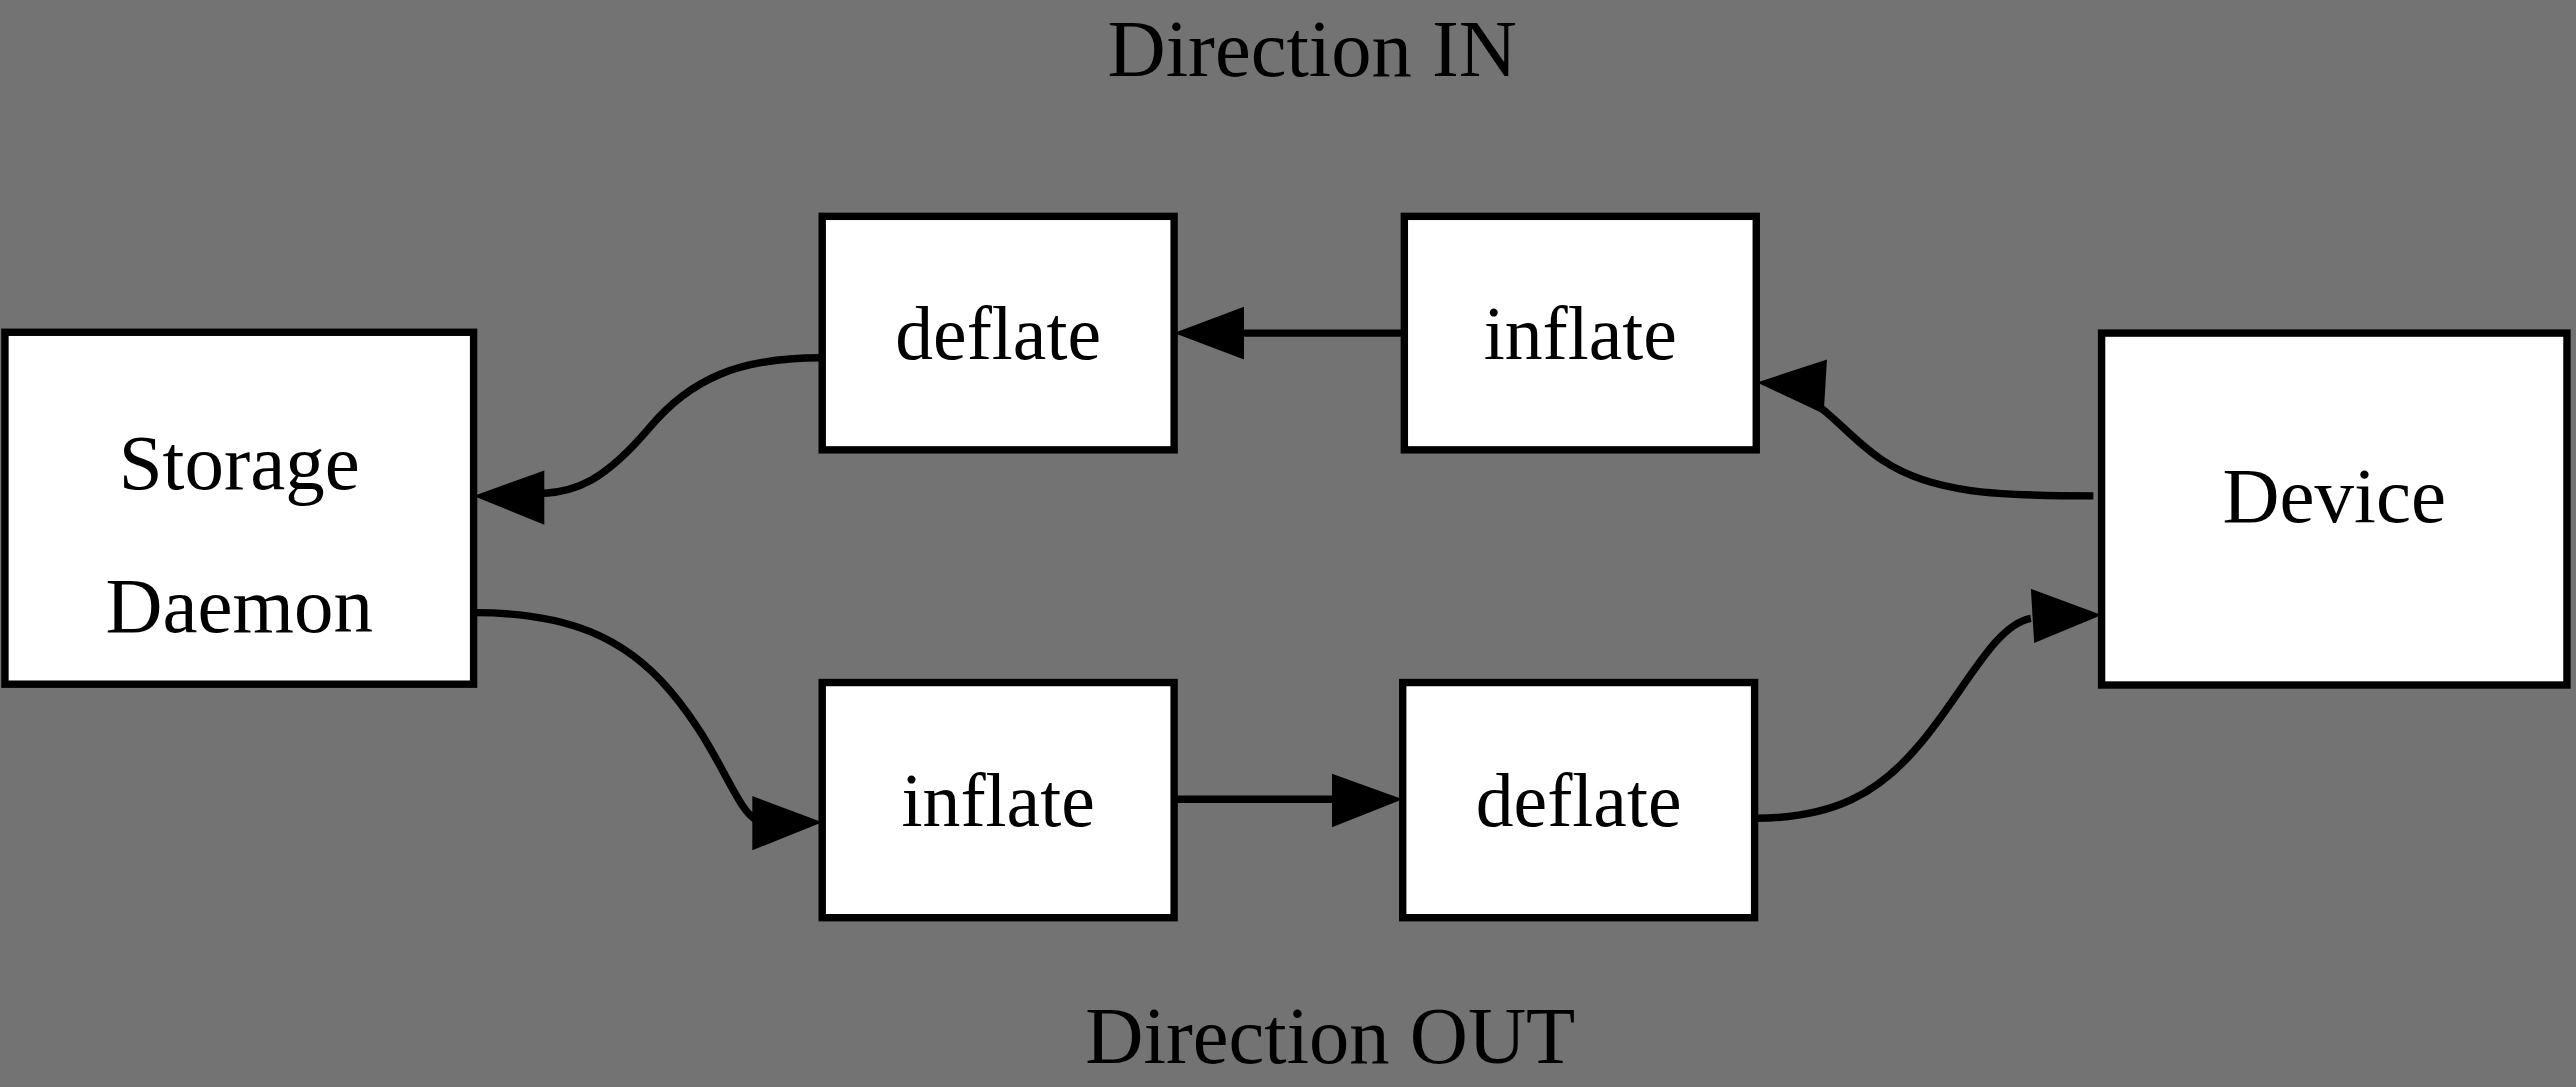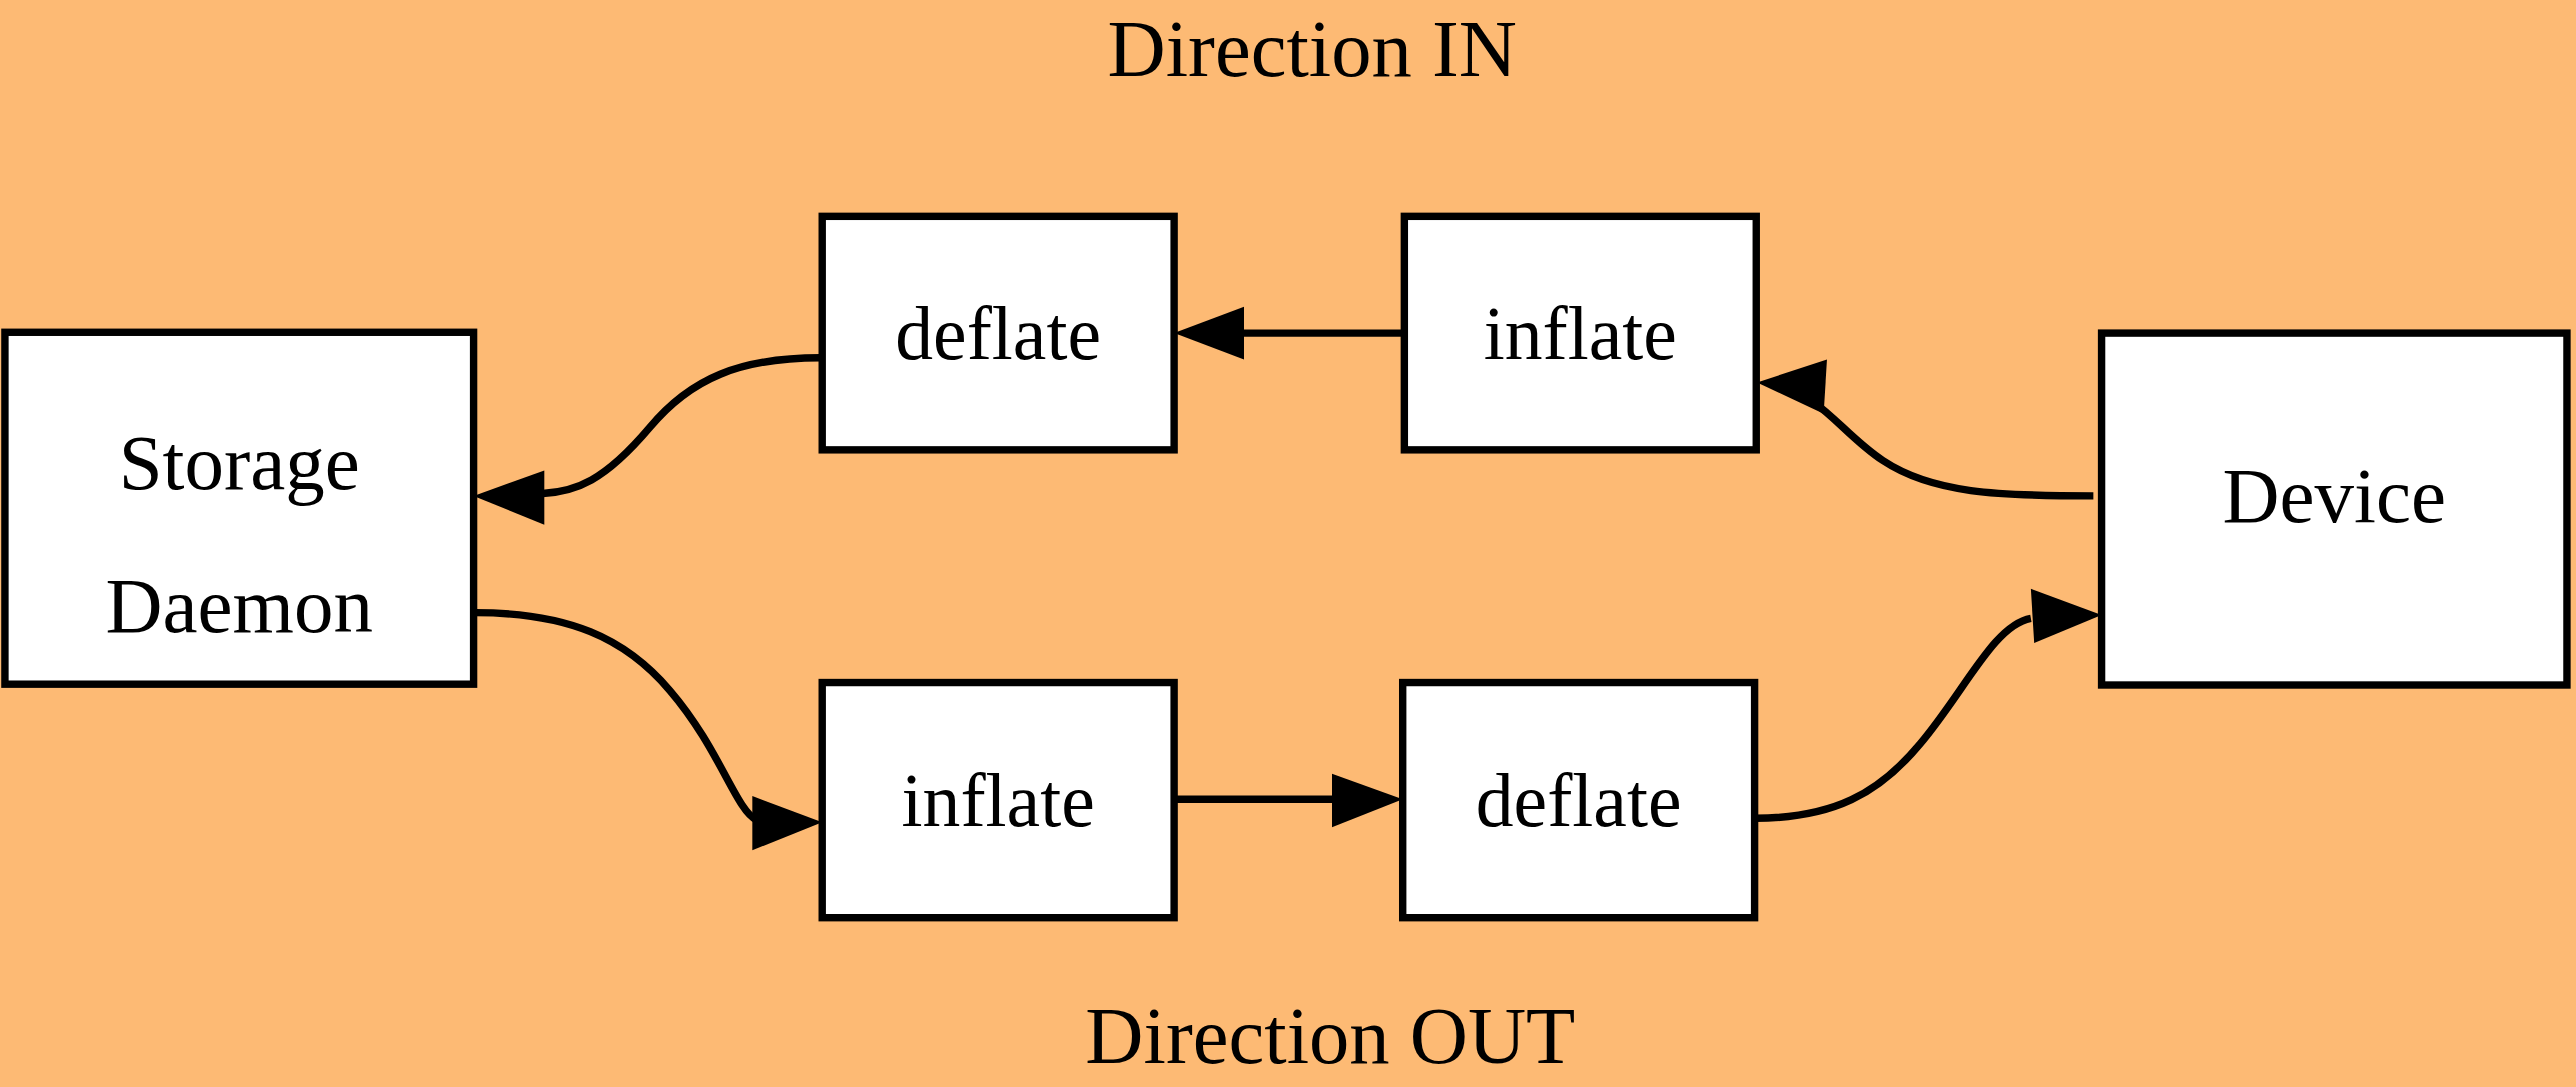--- a/index.html
+++ b/index.html
@@ -5,21 +5,21 @@
 <style>
   html, body {
     margin: 0;
     padding: 0;
     background: #ffffff;
   }
   #canvas {
     position: relative;
     width: 2576px;
     height: 1088px;
-    background: #fdba74;
+    background: #737373;
     overflow: hidden;
     font-family: "Liberation Serif", "DejaVu Serif", serif;
   }
   #diagram-svg {
     position: absolute;
     left: 0;
     top: 0;
     width: 2576px;
     height: 1088px;
   }

